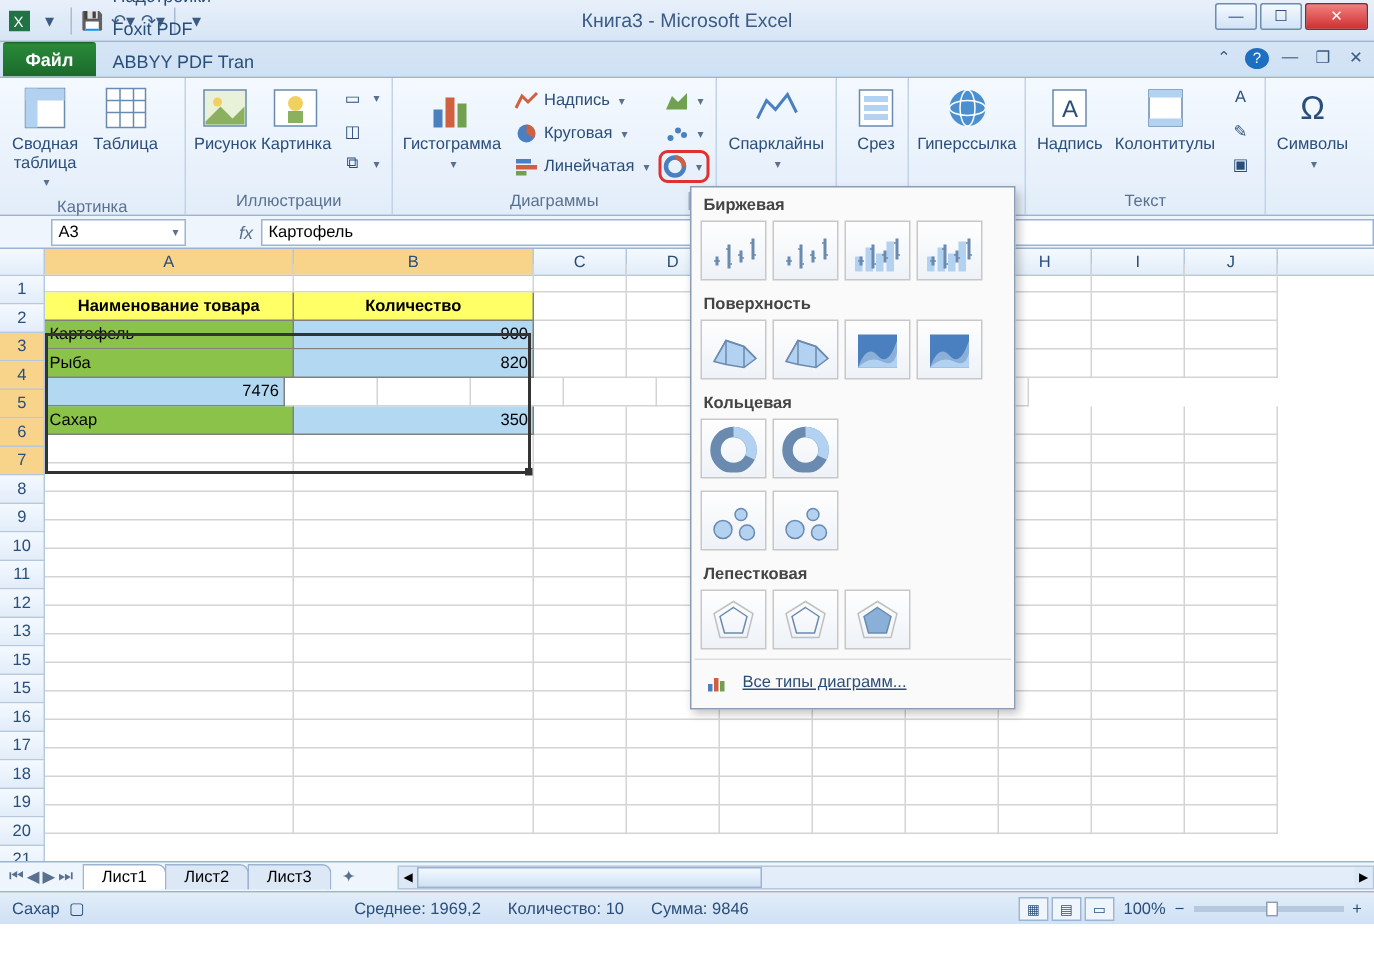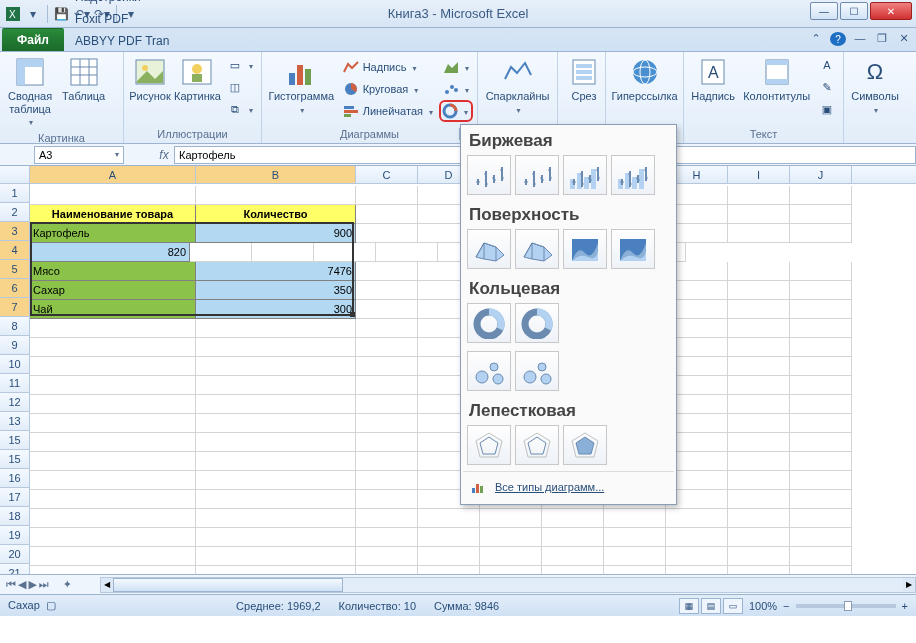--- a/index.html
+++ b/index.html
@@ -48,32 +48,32 @@
 
   
   .gridwrap { position:relative; height:408px; overflow:hidden; background:#fff;}
   .colheads { display:flex; height:18px; background:linear-gradient(#f4f9ff,#e2edf9); border-bottom:1px solid #b5c8de;}
   .rowheads { position:absolute; left:0; top:18px; width:30px;}
   .corner { width:30px; border-right:1px solid #b5c8de; background:linear-gradient(#f4f9ff,#e2edf9);}
   .ch { border-right:1px solid #b5c8de; text-align:center; font-size:11px; color:#2a4e7a; display:flex; align-items:center; justify-content:center;}
   .ch.sel { background:#f7d48a;}
   .rh { height:19px; border-bottom:1px solid #b5c8de; border-right:1px solid #b5c8de; background:linear-gradient(#f4f9ff,#e2edf9); text-align:center; font-size:11px; color:#2a4e7a; display:flex; align-items:center; justify-content:center;}
   .rh.sel { background:#f7d48a;}
-  .cells { position:absolute; left:30px; top:20px;}
+  .cells { position:absolute; left:30px; top:10px;}
   .row { display:flex; height:19px;}
   .cell { border-right:1px solid #d4d4d4; border-bottom:1px solid #d4d4d4; font-size:11px; padding:0 3px; display:flex; align-items:center; overflow:hidden;}
   .hdr-cell { background:#ffff66; font-weight:bold; justify-content:center; border-color:#808080;}
   .name-cell { background:#8bc24a; border-color:#808080;}
   .qty-cell { background:#b3d9f2; justify-content:flex-end; border-color:#808080;}
   .sel-rng { position:absolute; border:2px solid #333; pointer-events:none;}
   .sel-rng .hnd { position:absolute; right:-3px; bottom:-3px; width:5px; height:5px; background:#333;}
 
   
   .dropdown { position:absolute; left:460px; top:124px; width:217px; background:#fafafa; border:1px solid #8a9db5; box-shadow:2px 3px 6px rgba(0,0,0,0.25); z-index:50; padding:2px;}
-  .dd-sec-title { font-size:17px; color:#444; padding:4px 6px 2px; font-weight:bold;}
+  .dd-sec-title { font-size:11px; color:#444; padding:4px 6px 2px; font-weight:bold;}
   .dd-row { display:flex; gap:4px; padding:2px 4px 6px;}
   .dd-item { width:44px; height:40px; border:1px solid #c8c8c8; background:linear-gradient(#fefefe,#eef2f7); display:flex; align-items:center; justify-content:center;}
   .dd-foot { display:flex; align-items:center; gap:8px; padding:6px 6px; border-top:1px solid #dcdcdc; font-size:11px; color:#2a4e7a;}
   .dd-foot .fi { width:18px; height:18px; display:flex; align-items:center; justify-content:center;}
 
   
   .sheetbar { height:20px; background:#eef5fd; border-top:1px solid #9db4d1; display:flex; align-items:center; font-size:11px;}
   .sheetbar .nav { display:flex; gap:2px; padding:0 6px; color:#5a7090;}
   .sheetbar .st { padding:2px 12px; border:1px solid #9db4d1; border-bottom:none; background:#fff; border-radius:0 6px 0 0; margin-right:-1px;}
   .sheetbar .st.inactive { background:#dce8f5;}
@@ -463,57 +463,45 @@
         <div class="cell" style="width: 62px;"></div>
         <div class="cell" style="width: 62px;"></div>
         <div class="cell" style="width: 62px;"></div>
         <div class="cell" style="width: 62px;"></div>
         <div class="cell" style="width: 62px;"></div>
         <div class="cell" style="width: 62px;"></div>
         <div class="cell" style="width: 62px;"></div>
         <div class="cell" style="width: 62px;"></div>
       </div>
       <div class="row">
+        <div class="cell name-cell" style="width: 166px;">Рыба</div>
         <div class="cell qty-cell" style="width: 160px;">820</div>
         <div class="cell" style="width: 62px;"></div>
         <div class="cell" style="width: 62px;"></div>
         <div class="cell" style="width: 62px;"></div>
         <div class="cell" style="width: 62px;"></div>
         <div class="cell" style="width: 62px;"></div>
         <div class="cell" style="width: 62px;"></div>
         <div class="cell" style="width: 62px;"></div>
         <div class="cell" style="width: 62px;"></div>
       </div>
       <div class="row">
-        <div class="cell name-cell" style="width: 166px;">Мясо</div>
         <div class="cell qty-cell" style="width: 160px;">7476</div>
         <div class="cell" style="width: 62px;"></div>
         <div class="cell" style="width: 62px;"></div>
         <div class="cell" style="width: 62px;"></div>
         <div class="cell" style="width: 62px;"></div>
         <div class="cell" style="width: 62px;"></div>
         <div class="cell" style="width: 62px;"></div>
         <div class="cell" style="width: 62px;"></div>
         <div class="cell" style="width: 62px;"></div>
       </div>
       <div class="row">
         <div class="cell name-cell" style="width: 166px;">Сахар</div>
         <div class="cell qty-cell" style="width: 160px;">350</div>
-        <div class="cell" style="width: 62px;"></div>
-        <div class="cell" style="width: 62px;"></div>
-        <div class="cell" style="width: 62px;"></div>
-        <div class="cell" style="width: 62px;"></div>
-        <div class="cell" style="width: 62px;"></div>
-        <div class="cell" style="width: 62px;"></div>
-        <div class="cell" style="width: 62px;"></div>
-        <div class="cell" style="width: 62px;"></div>
-      </div>
-      <div class="row">
-        <div class="cell name-cell" style="width: 166px;">Чай</div>
-        <div class="cell qty-cell" style="width: 160px;">300</div>
         <div class="cell" style="width: 62px;"></div>
         <div class="cell" style="width: 62px;"></div>
         <div class="cell" style="width: 62px;"></div>
         <div class="cell" style="width: 62px;"></div>
         <div class="cell" style="width: 62px;"></div>
         <div class="cell" style="width: 62px;"></div>
         <div class="cell" style="width: 62px;"></div>
         <div class="cell" style="width: 62px;"></div>
       </div>
       <div class="row">
@@ -865,20 +853,25 @@
   </div>
 </div>
 
 <div class="sheetbar">
   <div class="nav">
     <span>⏮</span>
     <span>◀</span>
     <span>▶</span>
     <span>⏭</span>
   </div>
+  <div id="sheet-host" style="display:flex;">
+      <div class="st">Лист1</div>
+      <div class="st inactive">Лист2</div>
+      <div class="st inactive">Лист3</div>
+    </div>
   <span style="padding:0 8px;color:#5a7090;">✦</span>
   <div class="scroll">
     <div class="sa" style="left:0;">◀</div>
     <div class="thumb"></div>
     <div class="sa" style="right:0;">▶</div>
   </div>
 </div>
 
 <div class="status">
   <div><span>Сахар</span>&nbsp;&nbsp;<span>▢</span></div>

